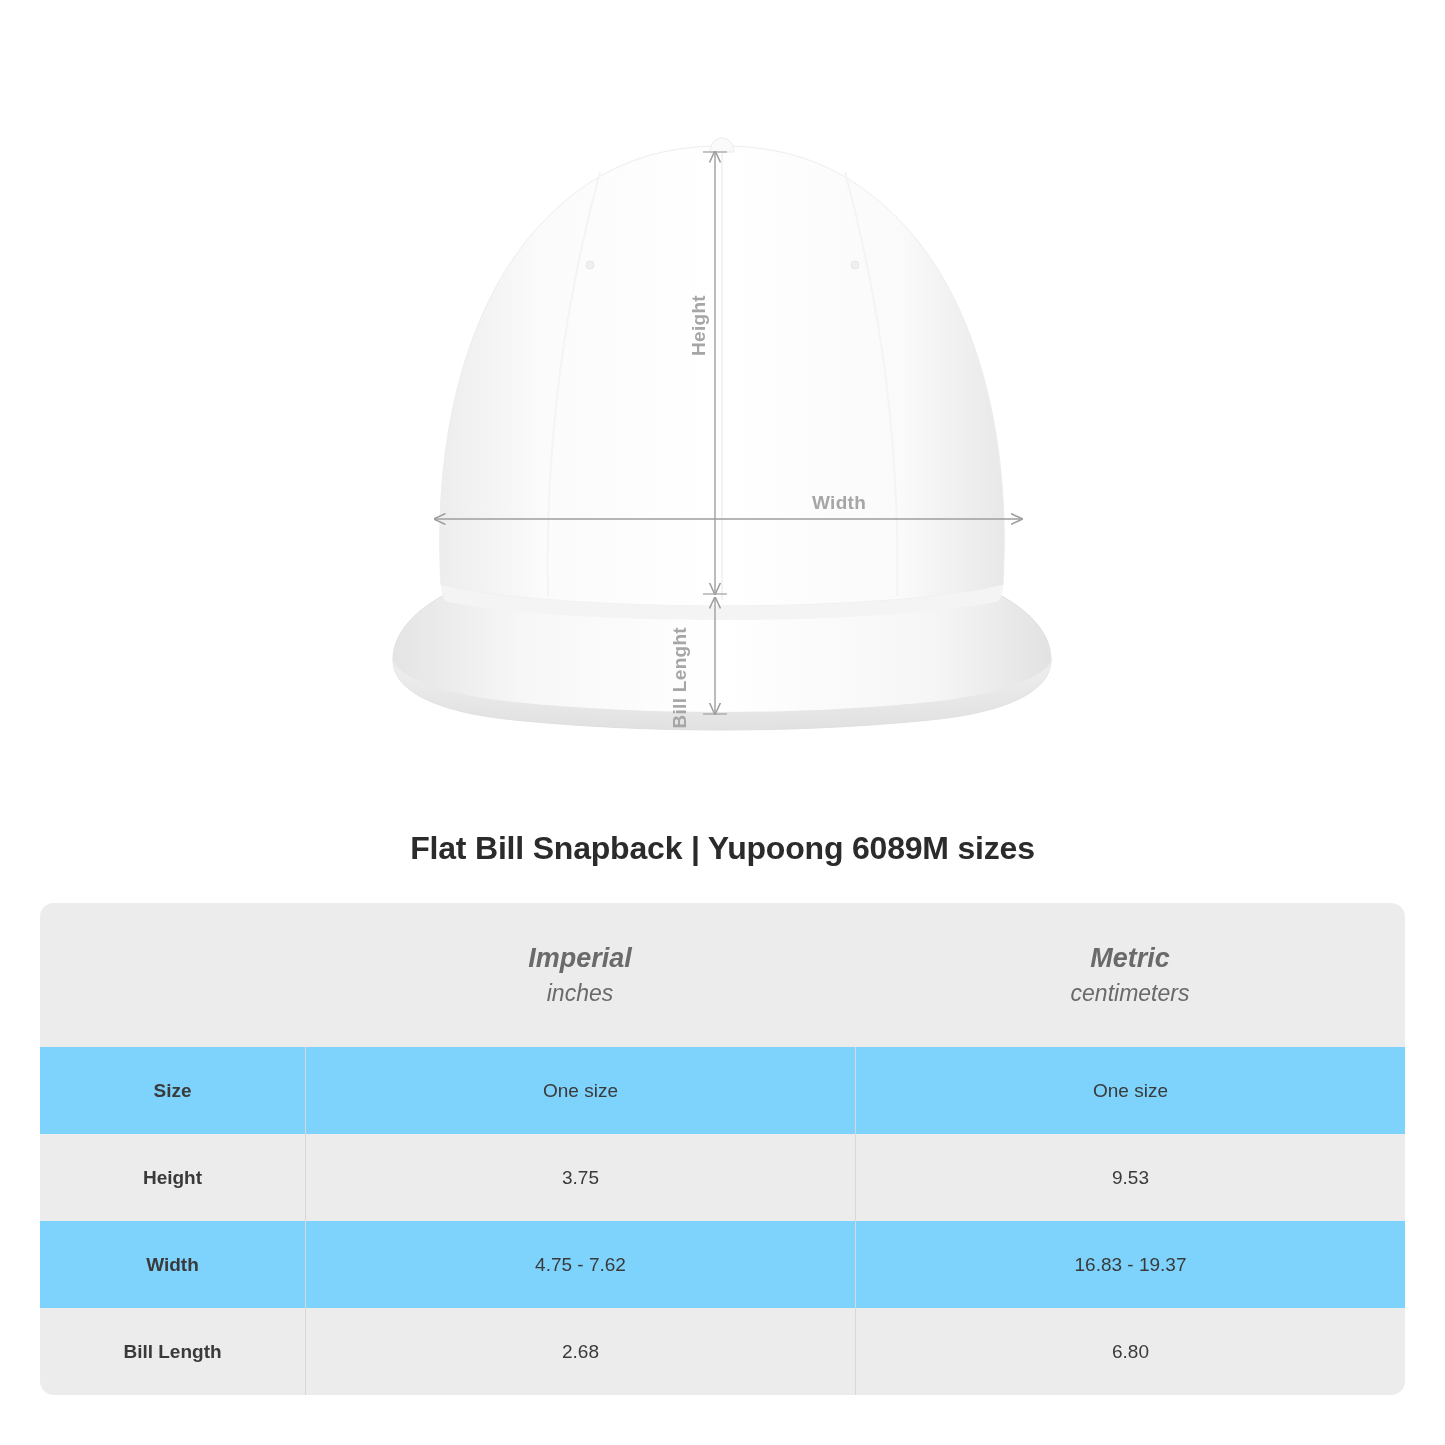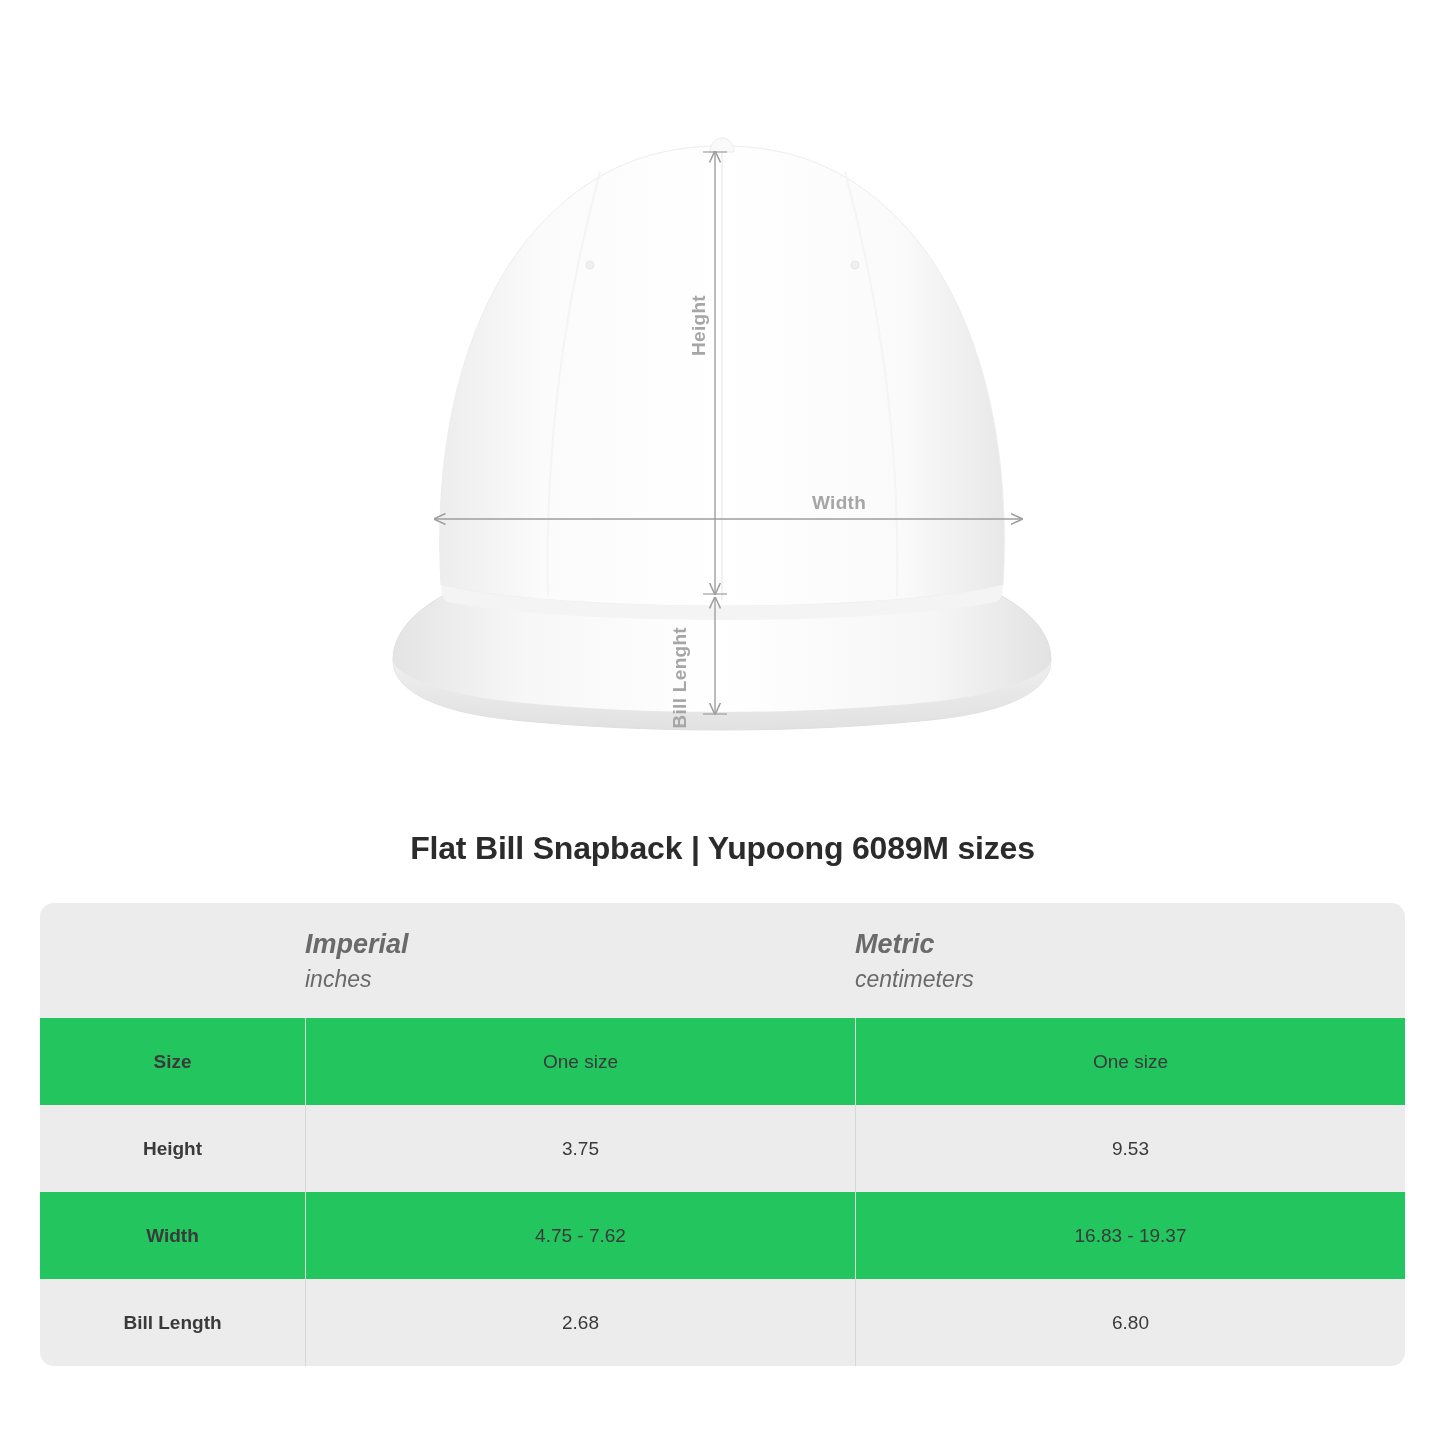--- a/index.html
+++ b/index.html
@@ -91,22 +91,22 @@
     border-collapse: separate;
     border-spacing: 0;
     table-layout: fixed;
   }
   table.size-table col.c1 { width: 265px; }
   table.size-table col.c2 { width: 550px; }
   table.size-table col.c3 { width: 550px; }
 
   .head-row td {
     background: #ececec;
-    height: 115px;
-    text-align: left;
+    height: 144px;
+    text-align: center;
     vertical-align: middle;
     padding: 0;
   }
   .head-row td:first-child {
     border-top-left-radius: 14px;
   }
   .head-row td:last-child {
     border-top-right-radius: 14px;
   }
   .unit-main {
@@ -126,21 +126,21 @@
 
   .size-table tbody tr td {
     height: 87px;
     text-align: center;
     vertical-align: middle;
     font-size: 19px;
     color: #3a3a3a;
     padding: 0;
   }
   .size-table tbody tr.odd td {
-    background: #22c55e;
+    background: #7dd3fc;
   }
   .size-table tbody tr.even td {
     background: #ececec;
   }
   .size-table tbody tr td.rowlabel {
     font-weight: bold;
     color: #3a3a3a;
   }
   .size-table tbody tr td.sep-left {
     border-left: 1px solid #d8d8d8;

